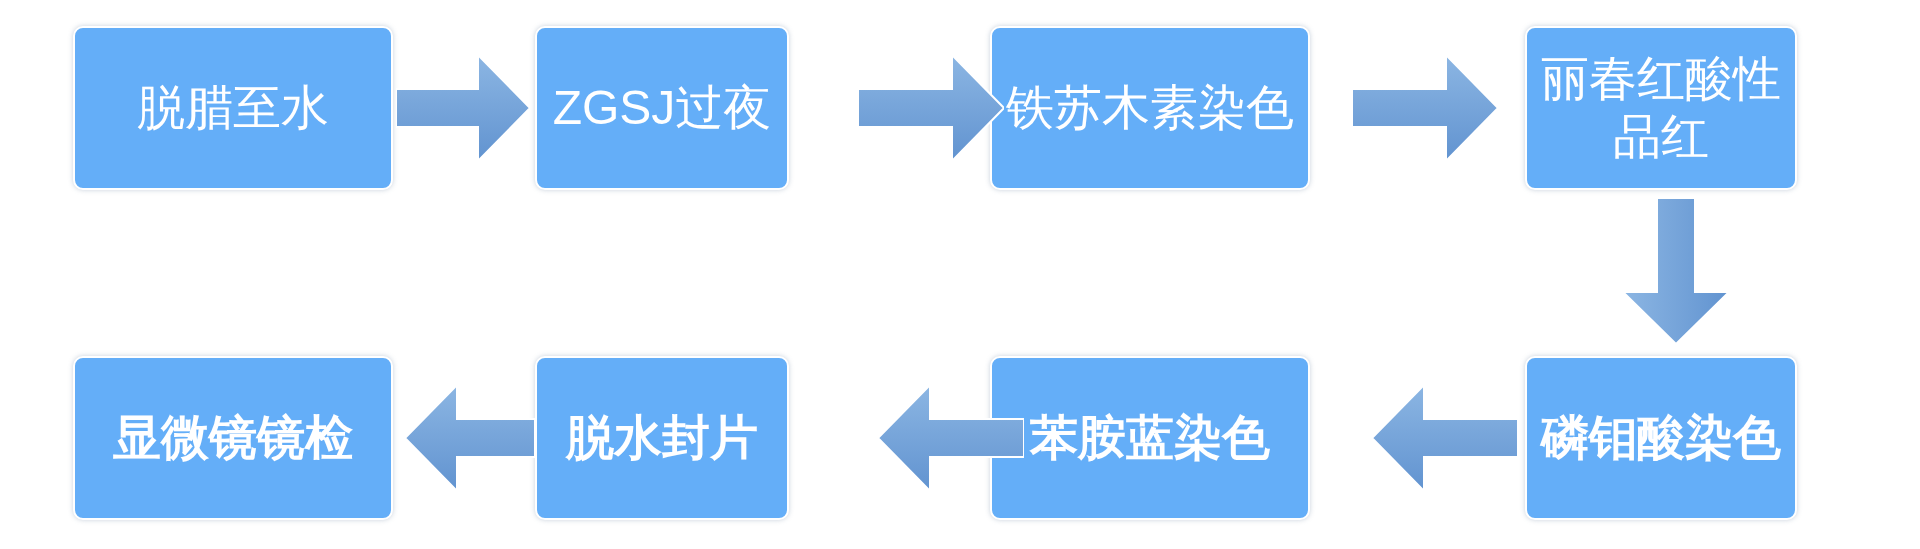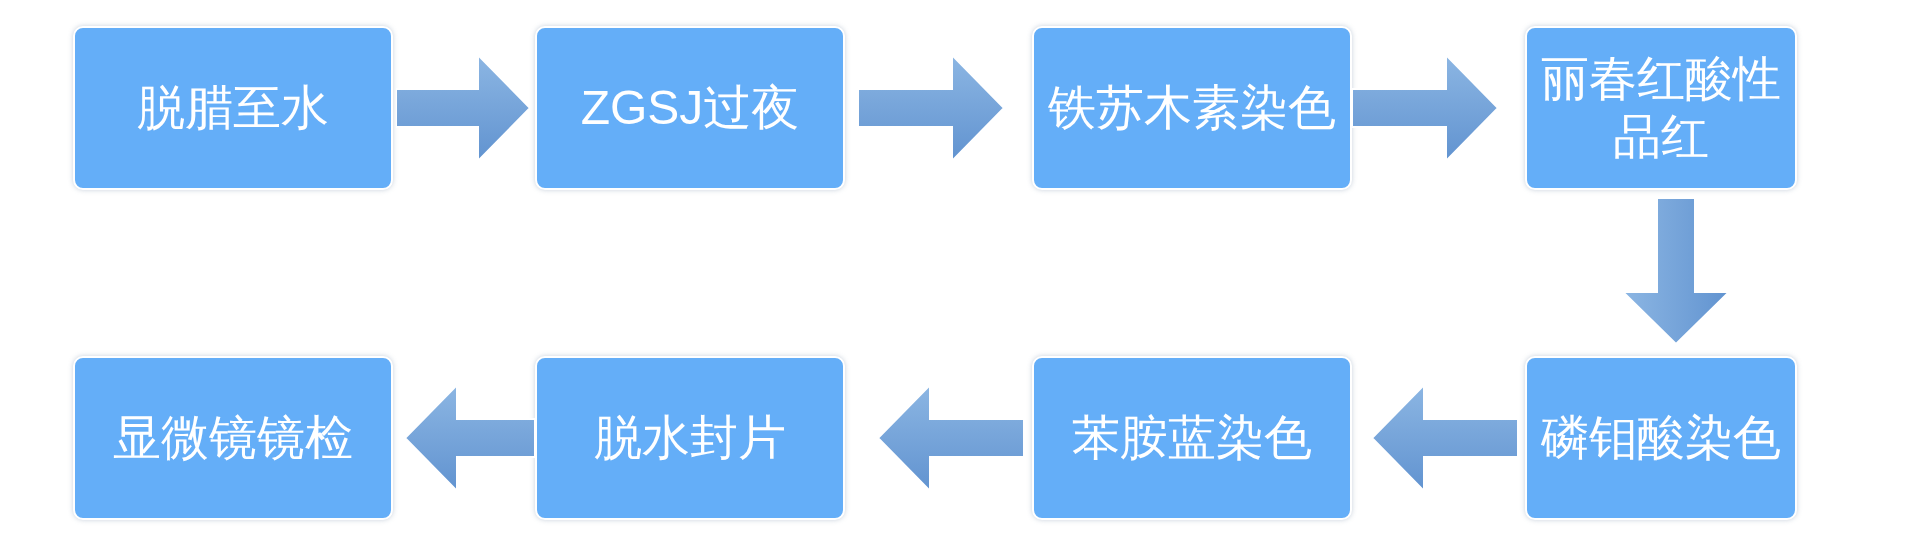--- a/index.html
+++ b/index.html
@@ -21,25 +21,25 @@
     align-items:center;
     justify-content:center;
     text-align:center;
     color:#ffffff;
     font-size:48px;
     line-height:1.2;
     padding:0 10px;
     box-sizing:border-box;
   }
   .c1{left:73px;width:320px;justify-content:flex-end;}
-  .c2{left:535px;width:310px;}
-  .c3{left:1032px;width:320px;}
+  .c2{left:535px;width:254px;}
+  .c3{left:990px;width:320px;}
   .c4{left:1525px;width:272px;}
   .r1{top:26px;height:164px;}
-  .r2{top:356px;height:164px;}
+  .r2{top:356px;height:164px;font-weight:bold;}
   .arrow{position:absolute;}
   .box-label{display:block;width:100%;}
 </style>
 </head>
 <body>
 
 <div class="canvas">
 
   <svg width="0" height="0" style="position:absolute" aria-hidden="true">
     <defs>

